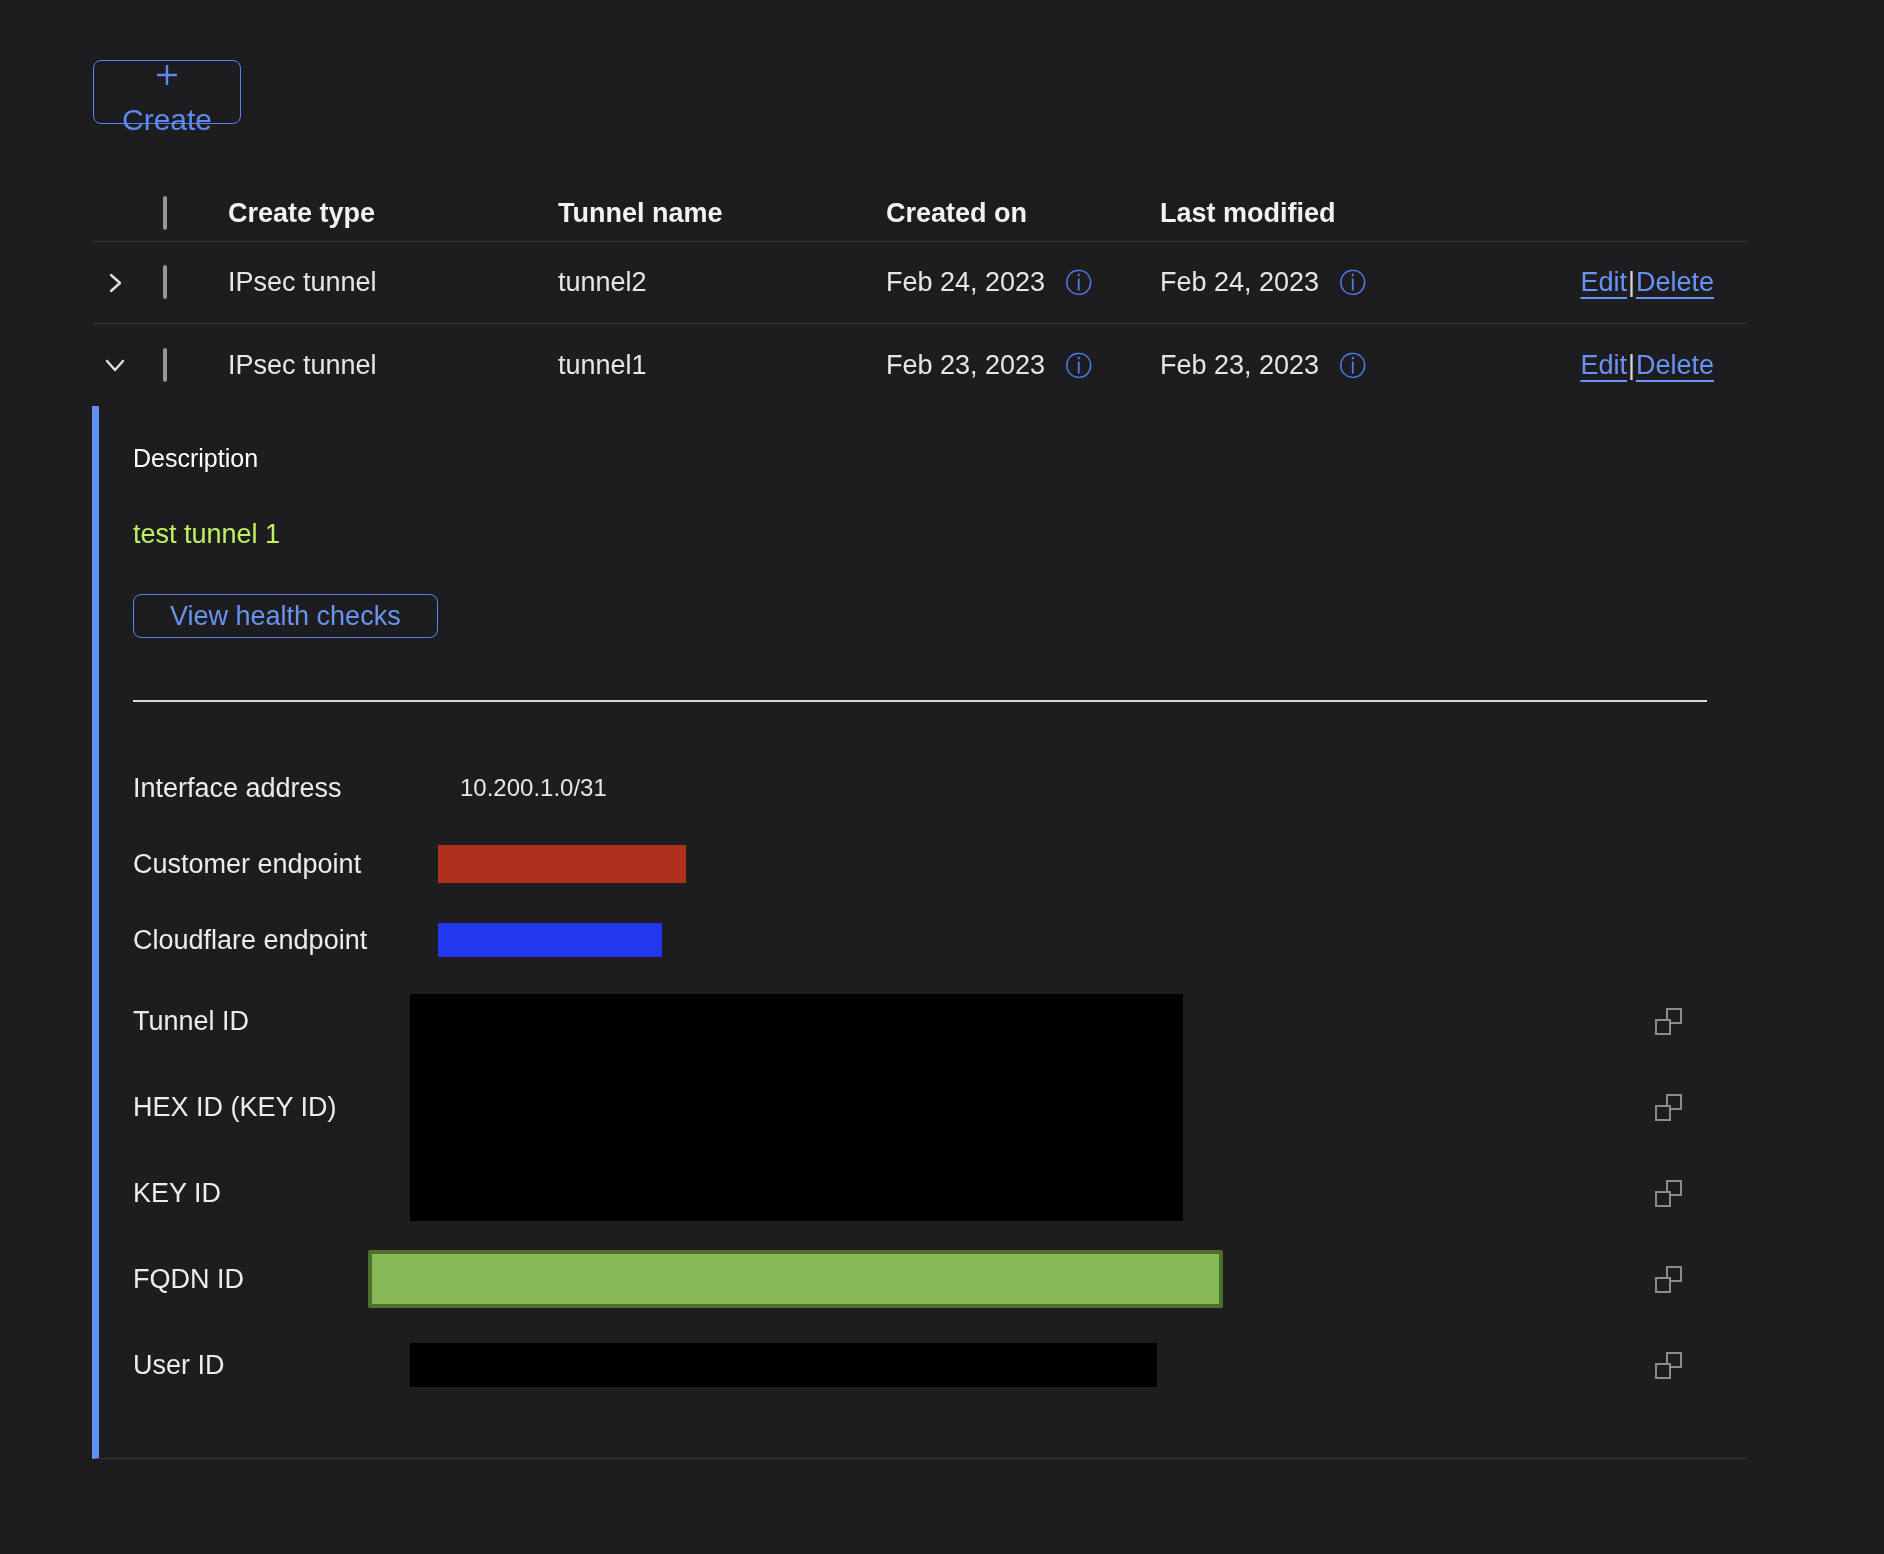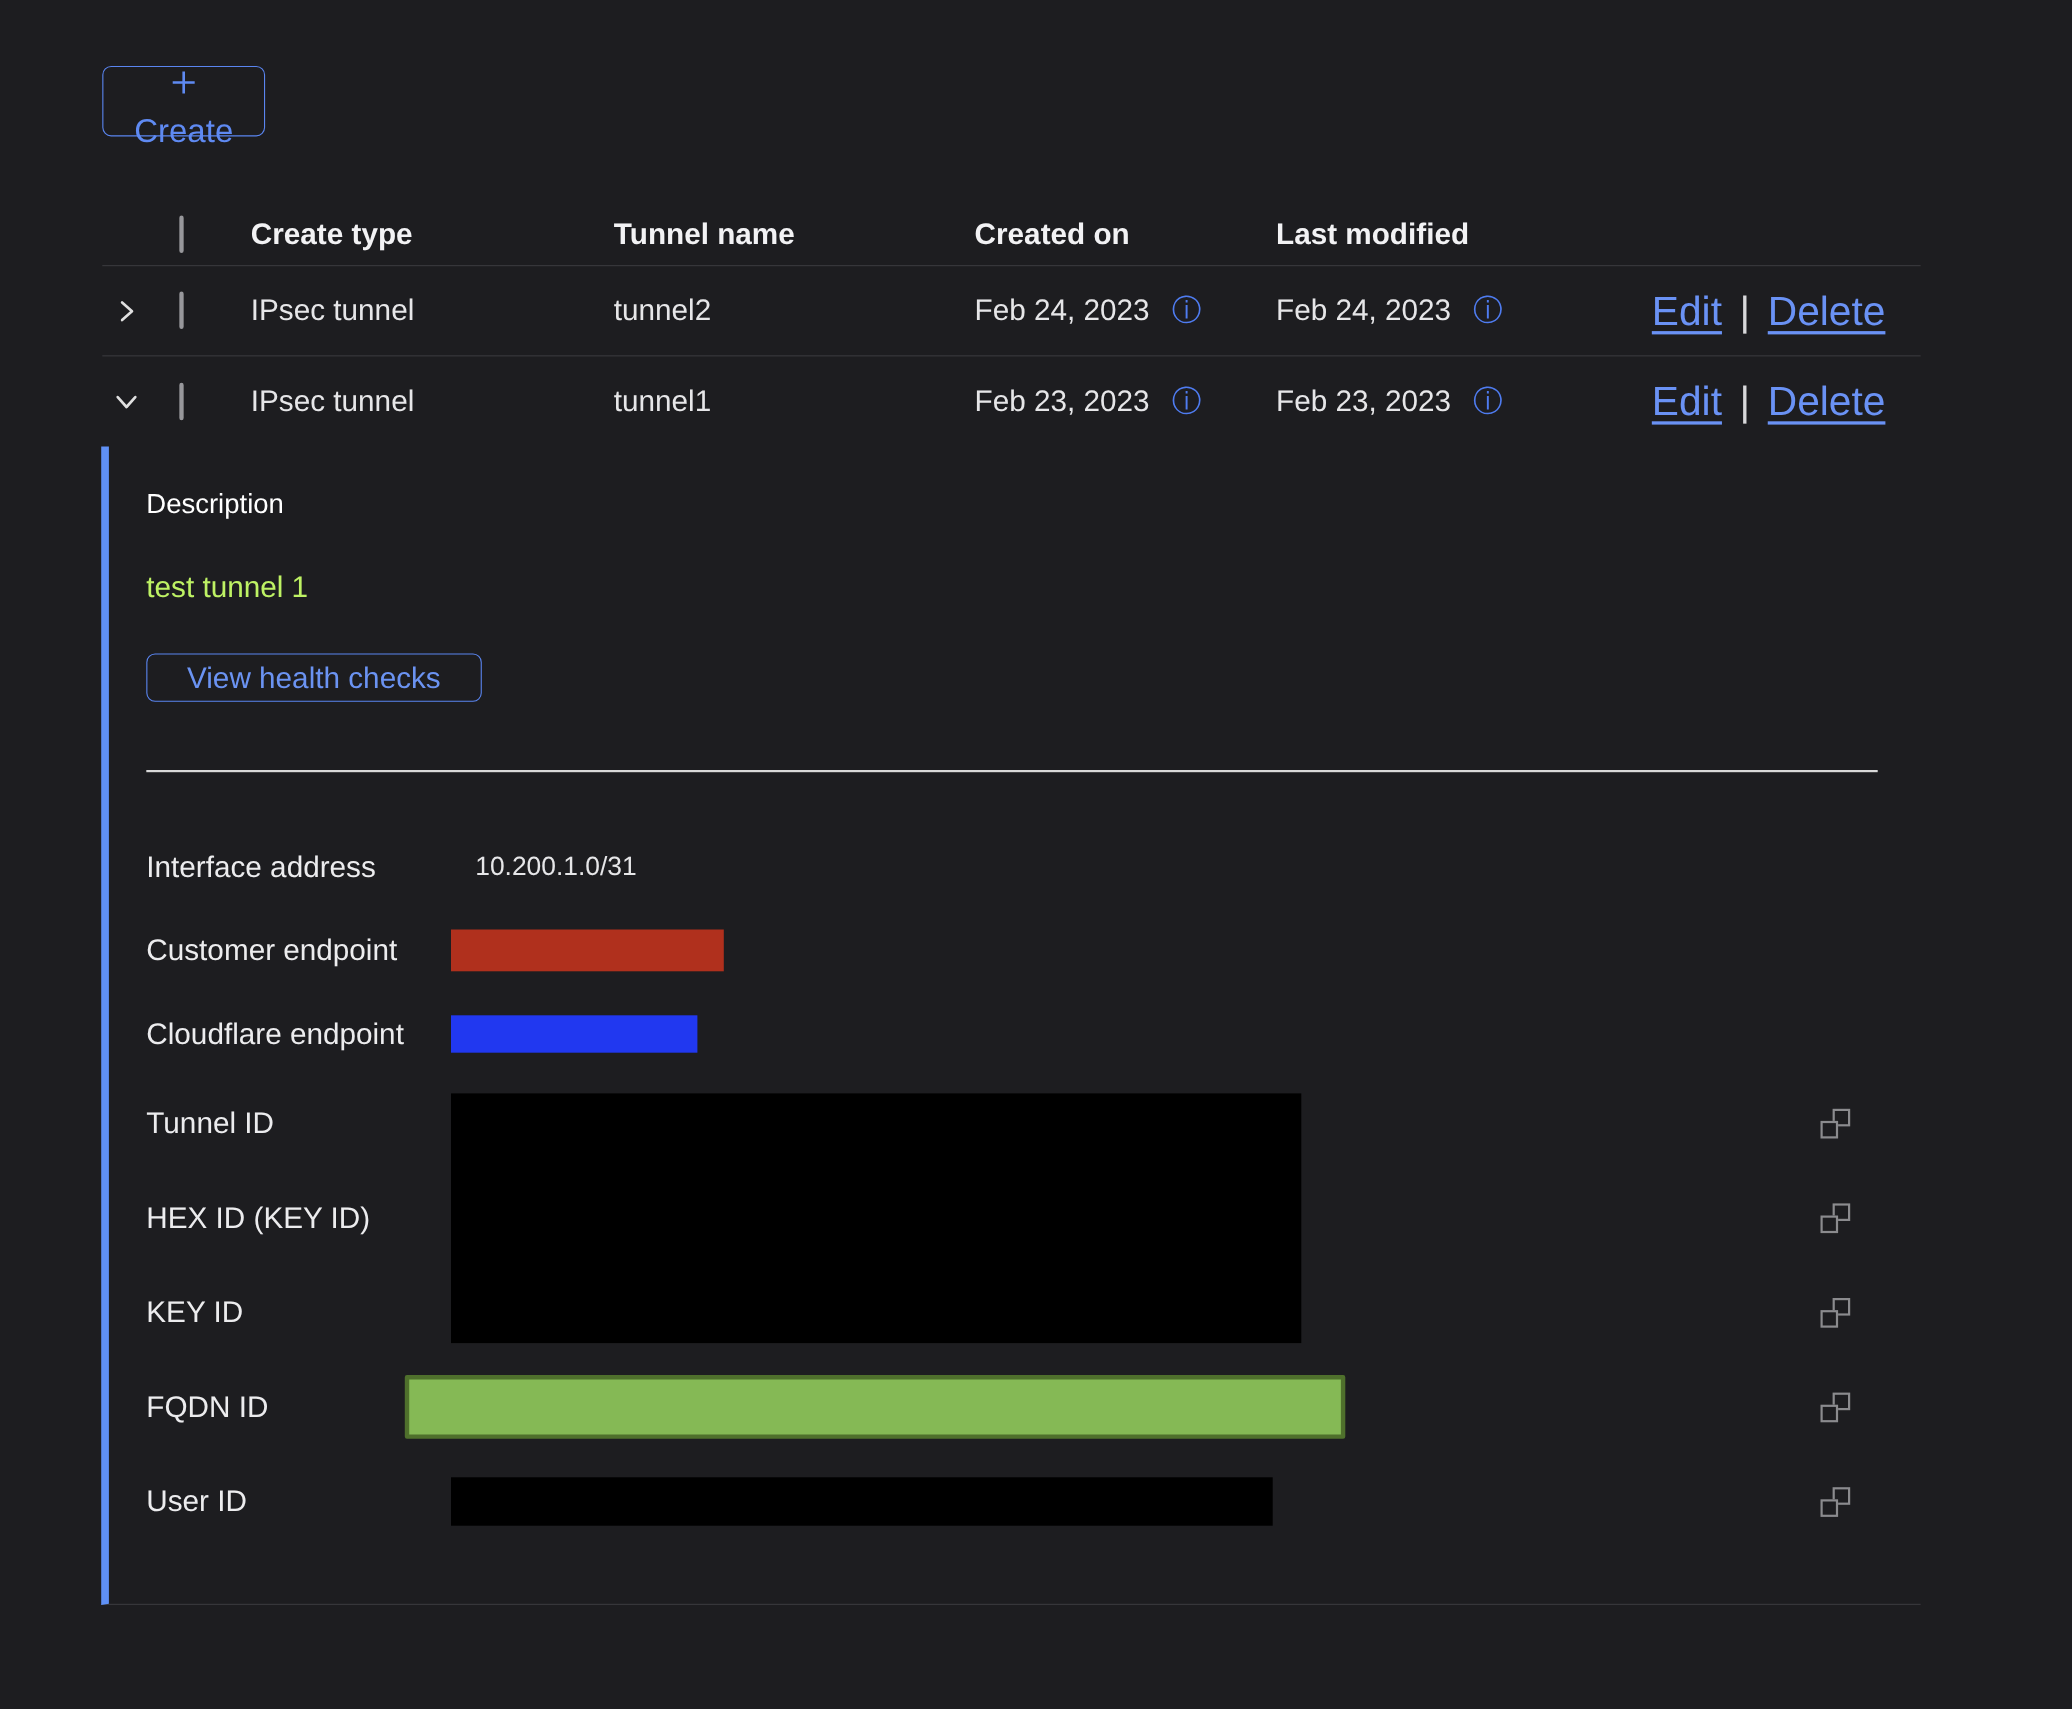--- a/index.html
+++ b/index.html
@@ -41,22 +41,22 @@
   .checkbox {
     width:33px; height:33px; border-radius:8px;
     border:2px solid #97979b; background:#070708; cursor:pointer;
   }
   .cell-date { display:flex; align-items:center; gap:20px; }
   .info-icon {
     color:#4f7cf0; font-size:27px; line-height:1; cursor:pointer;
     font-family:"DejaVu Sans", sans-serif;
   }
   .cell-actions {
-    display:flex; align-items:flex-start; gap:16px;
-    justify-self:end; padding-right:32px; font-size:37px;
+    display:flex; align-items:flex-start; gap:1px;
+    justify-self:end; padding-right:32px; font-size:27px;
   }
   .link { color:#6a92f5; text-decoration:underline; text-underline-offset:6px; cursor:pointer; }
   .action-sep { color:#d8d8da; text-decoration:none; }
 
   
   .panel {
     margin-left:-1px;
     border-left:7px solid #5f90f5;
     border-bottom:1px solid #3a3a3e;
     padding:38px 0 50px 34px;
@@ -70,21 +70,21 @@
     color:#6b93f2; font-size:27px; cursor:pointer;
     font-family:"Liberation Sans", sans-serif;
   }
   .panel-hr { margin:62px 39px 0 0; border:none; border-top:2px solid #d9d9d9; }
 
   .fields { margin-top:48px; padding-right:48px; }
   .field-row {
     display:grid; grid-template-columns:277px 1fr 60px;
     align-items:center;
   }
-  .h76 { height:76px; }
+  .h76 { height:76px;gap:28px; }
   .h86 { height:86px; }
   .field-label { font-size:27px; color:#ececee; }
   .field-value { font-size:24px; color:#e6e6e8; padding-left:22px; }
 
   .redact-red   { width:248px; height:38px; background:#b0301d; }
   .redact-blue  { width:224px; height:34px; background:#2138f0; }
   .redact-black-group { width:773px; height:227px; background:#000000; }
   .redact-green {
     width:855px; height:58px; margin-left:-42px;
     background:#85b955; border:4px solid #4f702c; border-radius:2px;

